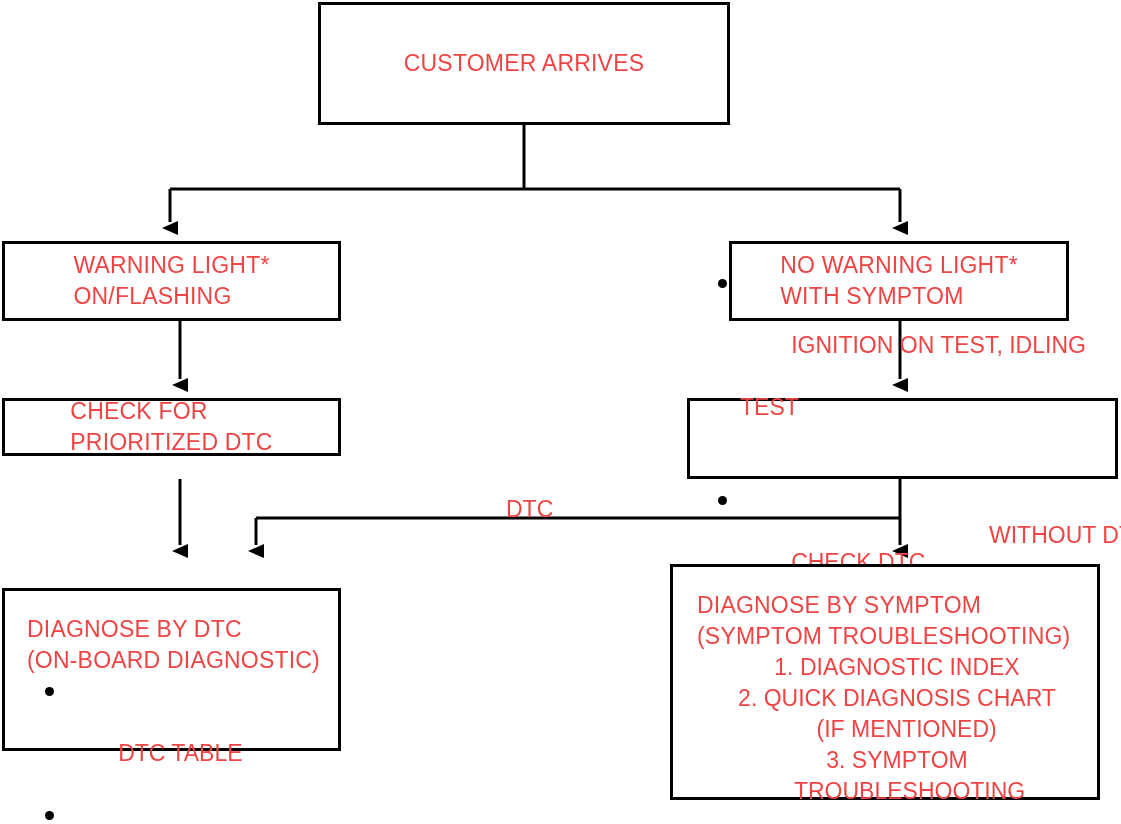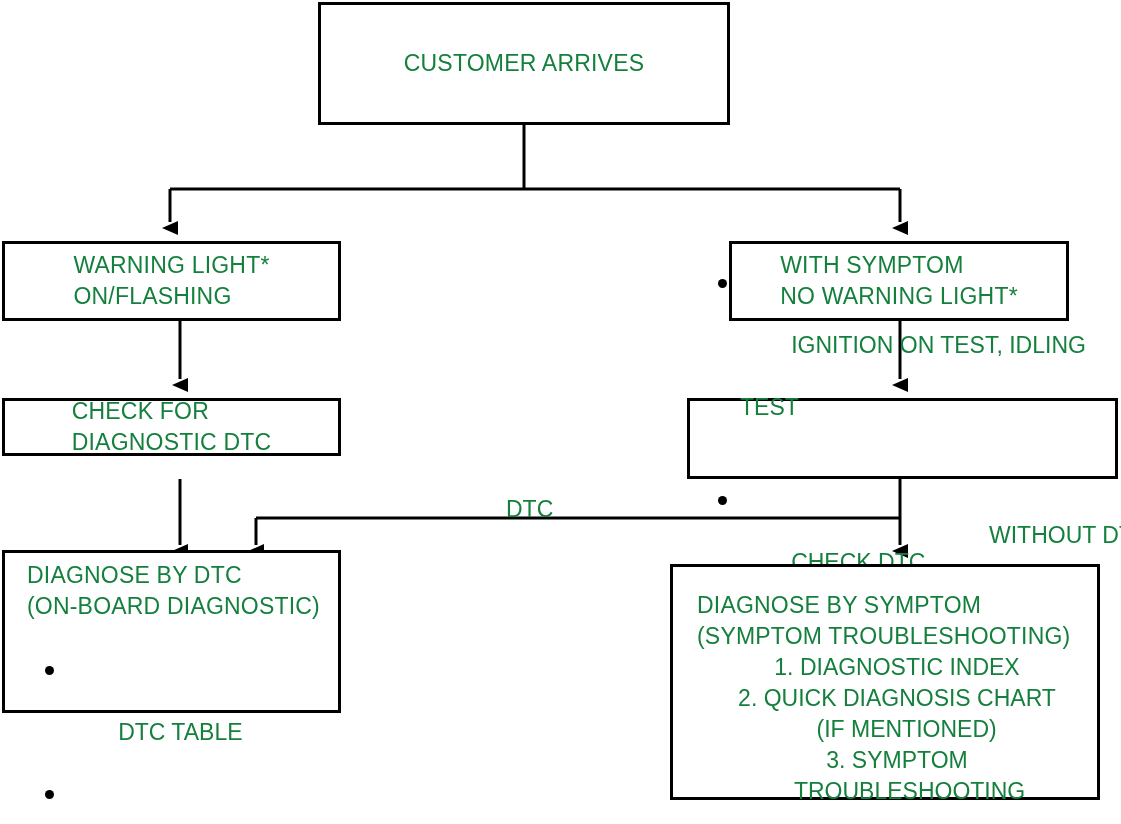--- a/index.html
+++ b/index.html
@@ -7,21 +7,21 @@
     margin: 0;
     padding: 0;
     background: #ffffff;
   }
   #canvas {
     position: relative;
     width: 1121px;
     height: 824px;
     background: #ffffff;
     font-family: "Liberation Sans", sans-serif;
-    color: #15803d;
+    color: #ef4444;
     overflow: hidden;
   }
   svg#wires {
     position: absolute;
     left: 0; top: 0;
     width: 1121px;
     height: 824px;
     pointer-events: none;
   }
   .node {
@@ -154,29 +154,29 @@
 
   <div class="node blockcenter" style="left:2px; top:241px; width:339px; height:80px;">
     <div class="lines">
       <div class="line">WARNING LIGHT*</div>
       <div class="line">ON/FLASHING</div>
     </div>
   </div>
 
   <div class="node blockcenter" style="left:729px; top:241px; width:340px; height:80px;">
     <div class="lines">
+      <div class="line">NO WARNING LIGHT*</div>
       <div class="line">WITH SYMPTOM</div>
-      <div class="line">NO WARNING LIGHT*</div>
     </div>
   </div>
 
   <div class="node blockcenter" style="left:2px; top:398px; width:339px; height:58px;">
     <div class="lines">
       <div class="line">CHECK FOR</div>
-      <div class="line">DIAGNOSTIC DTC</div>
+      <div class="line">PRIORITIZED DTC</div>
     </div>
   </div>
 
   <div class="node" style="left:687px; top:398px; width:431px; height:81px;">
     <ul class="bullets" style="padding-left:22px;">
       <li>
         <span class="dot"></span>
         <span>IGNITION ON TEST, IDLING</span>
         <span class="cont">TEST</span>
       </li>
@@ -184,21 +184,21 @@
         <span class="dot"></span>
         <span>CHECK DTC</span>
       </li>
     </ul>
   </div>
 
   <div class="edge-label" style="left:506px; top:496px;">DTC</div>
 
   <div class="edge-label" style="left:989px; top:522px;">WITHOUT DTC</div>
 
-  <div class="node" style="left:2px; top:550px; width:339px; height:163px; justify-content:flex-start; padding-top:7px;gap:33px;">
+  <div class="node" style="left:2px; top:588px; width:339px; height:163px; justify-content:flex-start; padding-top:23px;">
     <div class="lines" style="padding-left:22px;">
       <div class="line">DIAGNOSE BY DTC</div>
       <div class="line">(ON-BOARD DIAGNOSTIC)</div>
     </div>
     <ul class="bullets" style="padding-left:34px;">
       <li>
         <span class="dot"></span>
         <span>DTC TABLE</span>
       </li>
       <li>

